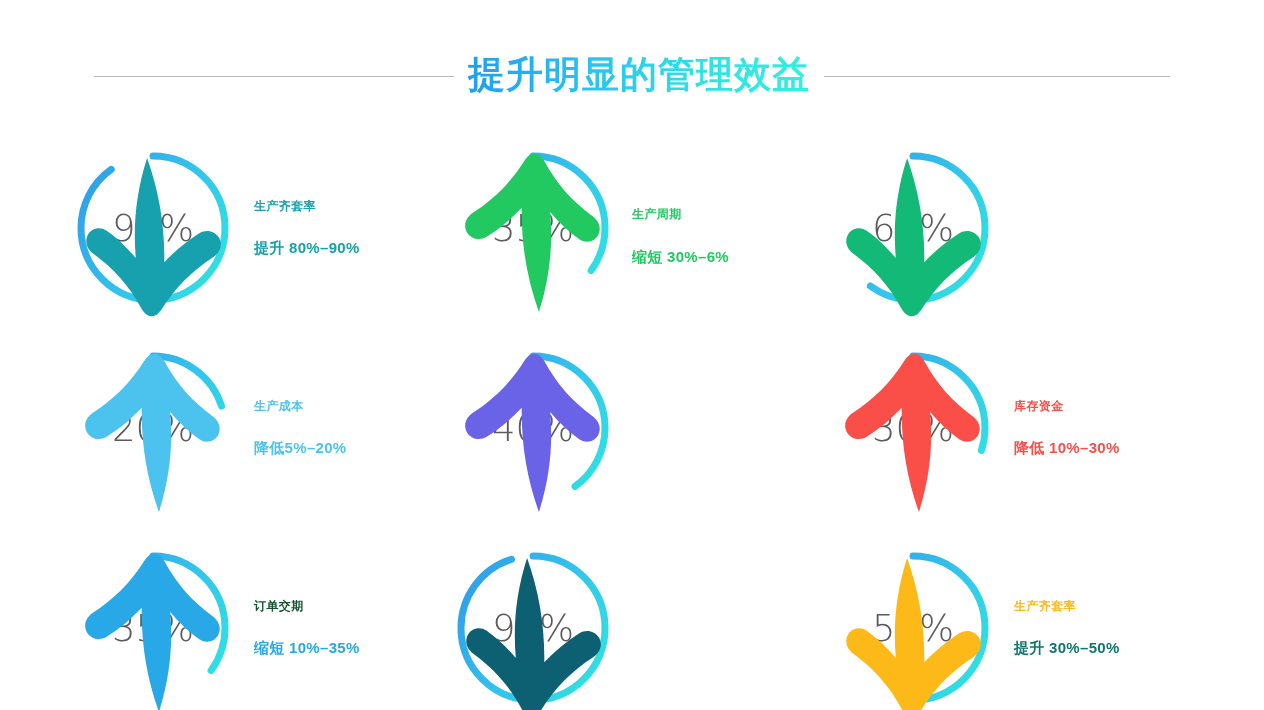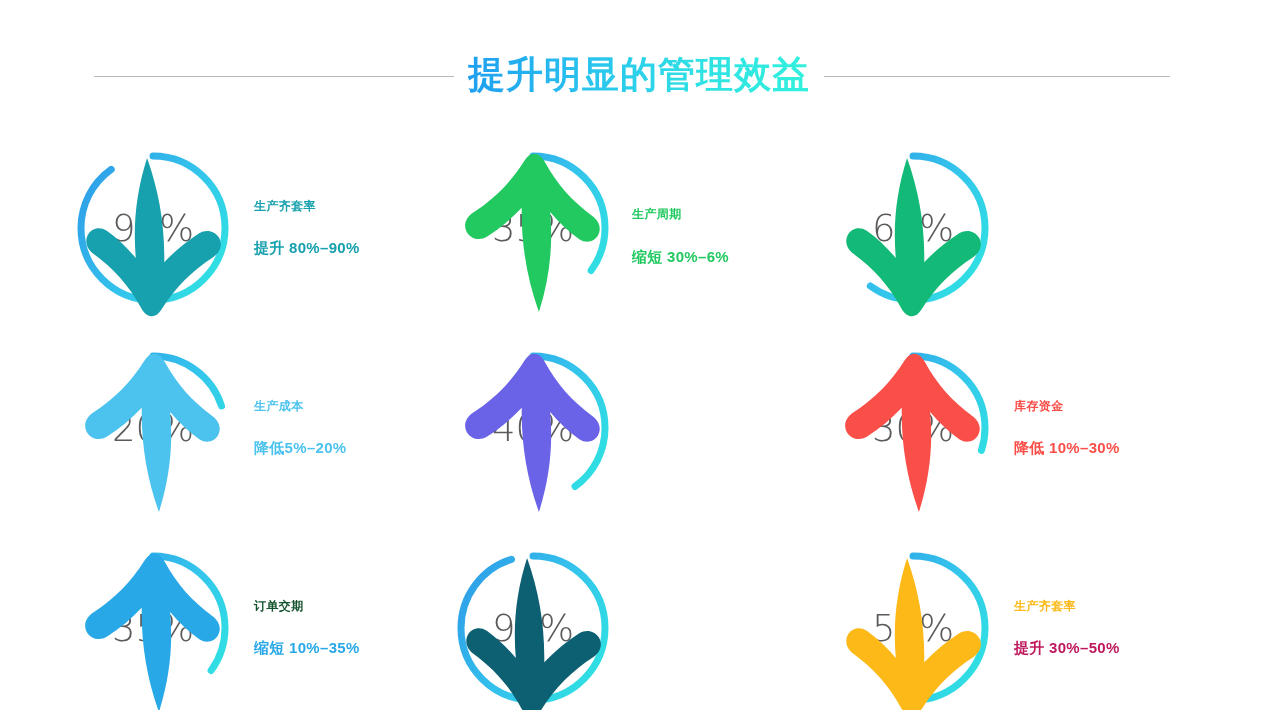--- a/index.html
+++ b/index.html
@@ -340,16 +340,16 @@
         </svg>
         <div class="gauge-center">
           <div class="gauge-value">50%</div>
           <svg class="arrow" viewBox="0 0 28 28">
             <path d="M13 1 C11.2 6.6 10.6 12.2 11.1 17.9 C9.6 16.1 8.0 14.6 6.2 13.3 C5.0 12.5 3.6 12.9 3.0 14.0 C2.4 15.2 2.9 16.4 4.0 17.2 C7.4 19.7 10.0 22.6 12.0 26.3 C12.9 28.0 14.4 28.2 15.4 26.6 C17.7 22.9 20.6 20.0 24.2 17.7 C25.4 16.9 25.8 15.5 25.1 14.4 C24.4 13.3 23.0 13.0 21.8 13.7 C19.6 15.1 17.7 16.7 15.9 18.6 C16.0 12.4 15.0 6.6 13 1 Z" fill="#fcb917"></path>
           </svg>
         </div>
       </div>
       <div class="labels">
         <div class="label-title" style="color: rgb(252, 185, 23);">生产齐套率</div>
-        <div class="label-sub" style="color: #be185d; text-align: center;">提升 30%–50%</div>
+        <div class="label-sub" style="color: #0f766e; text-align: center;">提升 30%–50%</div>
       </div>
     </div>
   </div>
 
 </body></html>

